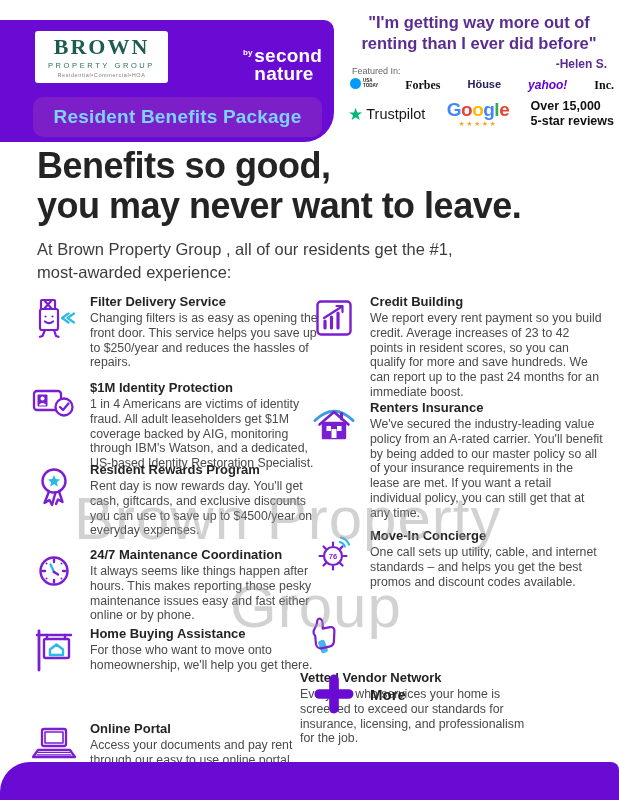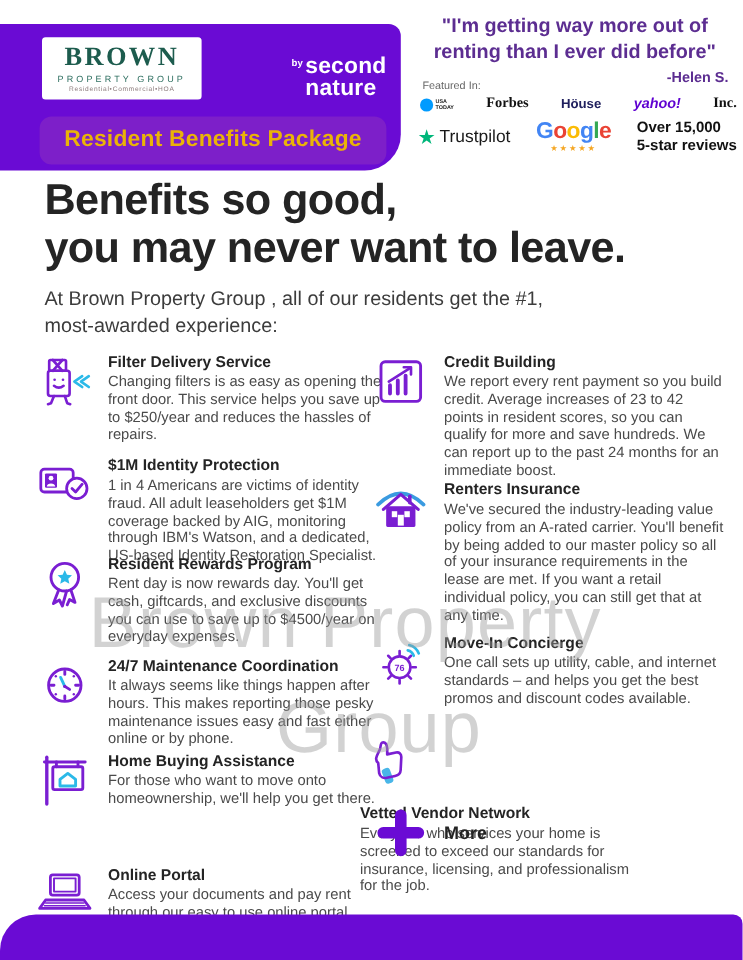--- a/index.html
+++ b/index.html
@@ -27,30 +27,30 @@
   .rbp-square  { position:absolute; left:9px; top:9px; right:9px; bottom:9px; background:#3A1566; border-radius:10px; display:flex; align-items:center; justify-content:center; }
   .rbp-text { color:#fff; font-weight:bold; font-size:15px; letter-spacing:.3px; }
 
   .second-nature { position:absolute; left:243px; top:27px; color:#fff; display:flex; align-items:flex-start; }
   .sn-by { font-size:8px; margin:1px 2px 0 0; font-weight:bold; }
   .sn-words { font-weight:bold; font-size:19px; line-height:.95; letter-spacing:.2px; }
 
   .banner {
     position:absolute; left:33px; top:77px; width:289px; height:40px;
     background:#7D1FC9; border-radius:10px; display:flex; align-items:center;
-    justify-content:center; color:#eab308; font-weight:bold; font-size:19px; letter-spacing:.2px;
+    justify-content:center; color:#7dd3fc; font-weight:bold; font-size:19px; letter-spacing:.2px;
   }
 
   
   .testimonial { position:absolute; left:345px; top:12px; width:268px; text-align:center;
     color:#5C2D91; font-weight:bold; font-size:16.5px; line-height:1.3; }
   .attribution { text-align:right; font-size:12px; margin-top:2px; padding-right:6px; }
 
   .featured-label { position:absolute; left:352px; top:66px; font-size:9px; color:#666; }
-  .featured-row { position:absolute; left:350px; top:78px; width:264px; display:flex; align-items:flex-end; justify-content:space-between; }
+  .featured-row { position:absolute; left:350px; top:78px; width:264px; display:flex; align-items:flex-start; justify-content:space-between; }
   .usatoday { display:flex; align-items:center; gap:2px; }
   .usat-dot { width:11px; height:11px; border-radius:50%; background:#009BFF; }
   .usat-text { font-size:4.5px; font-weight:bold; color:#1a1a1a; line-height:1.1; }
   .forbes { font-family:"Liberation Serif", serif; font-weight:bold; font-size:12px; color:#111; }
   .house  { font-weight:bold; font-size:11px; color:#20205e; }
   .yahoo  { font-weight:bold; font-style:italic; font-size:12px; color:#5F01D1; }
   .inc    { font-family:"Liberation Serif", serif; font-weight:bold; font-size:12px; color:#111; }
 
   .reviews-row { position:absolute; left:348px; top:99px; width:266px; display:flex; align-items:center; justify-content:space-between; }
   .trustpilot { display:flex; align-items:center; gap:3px; font-size:14.5px; color:#191919; font-weight:500; }

